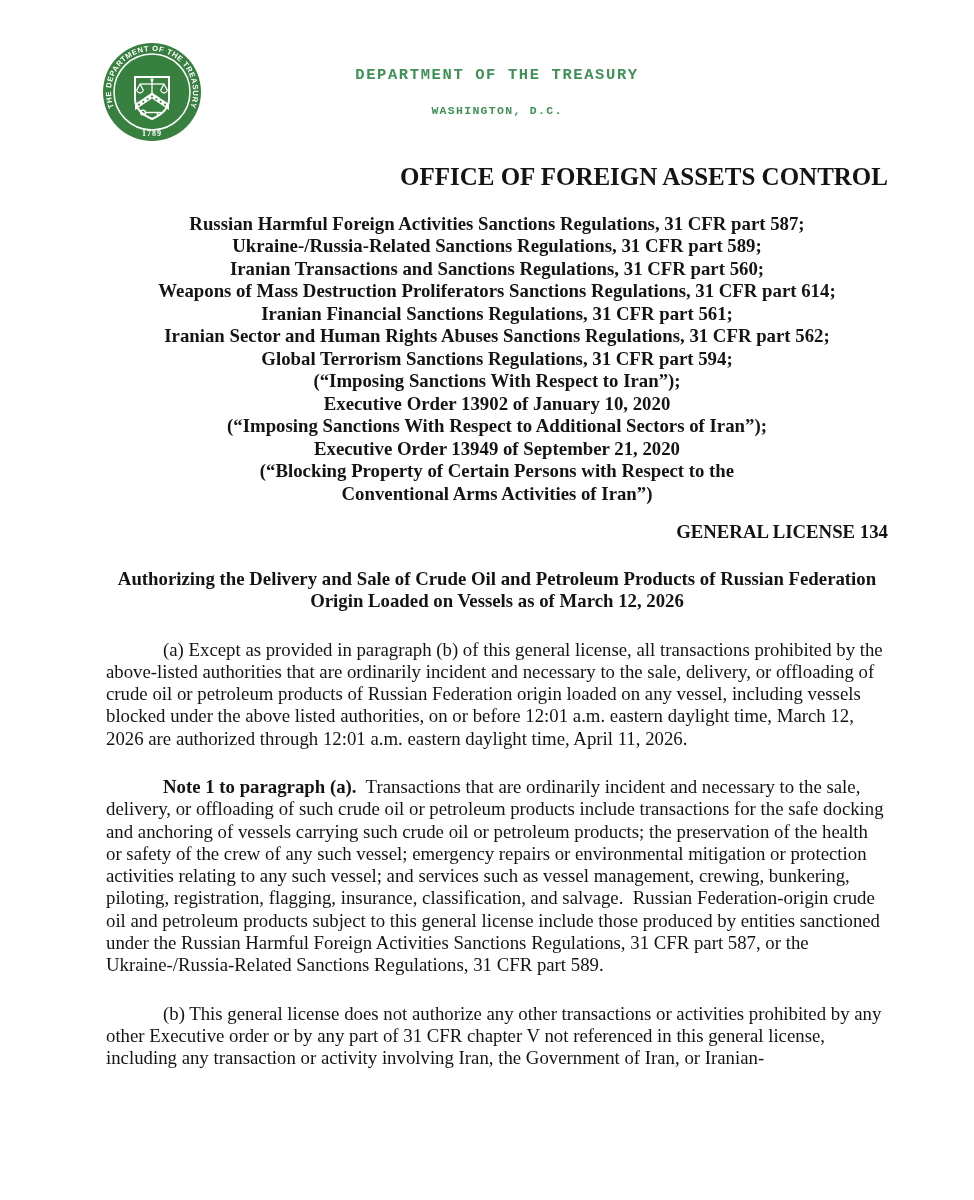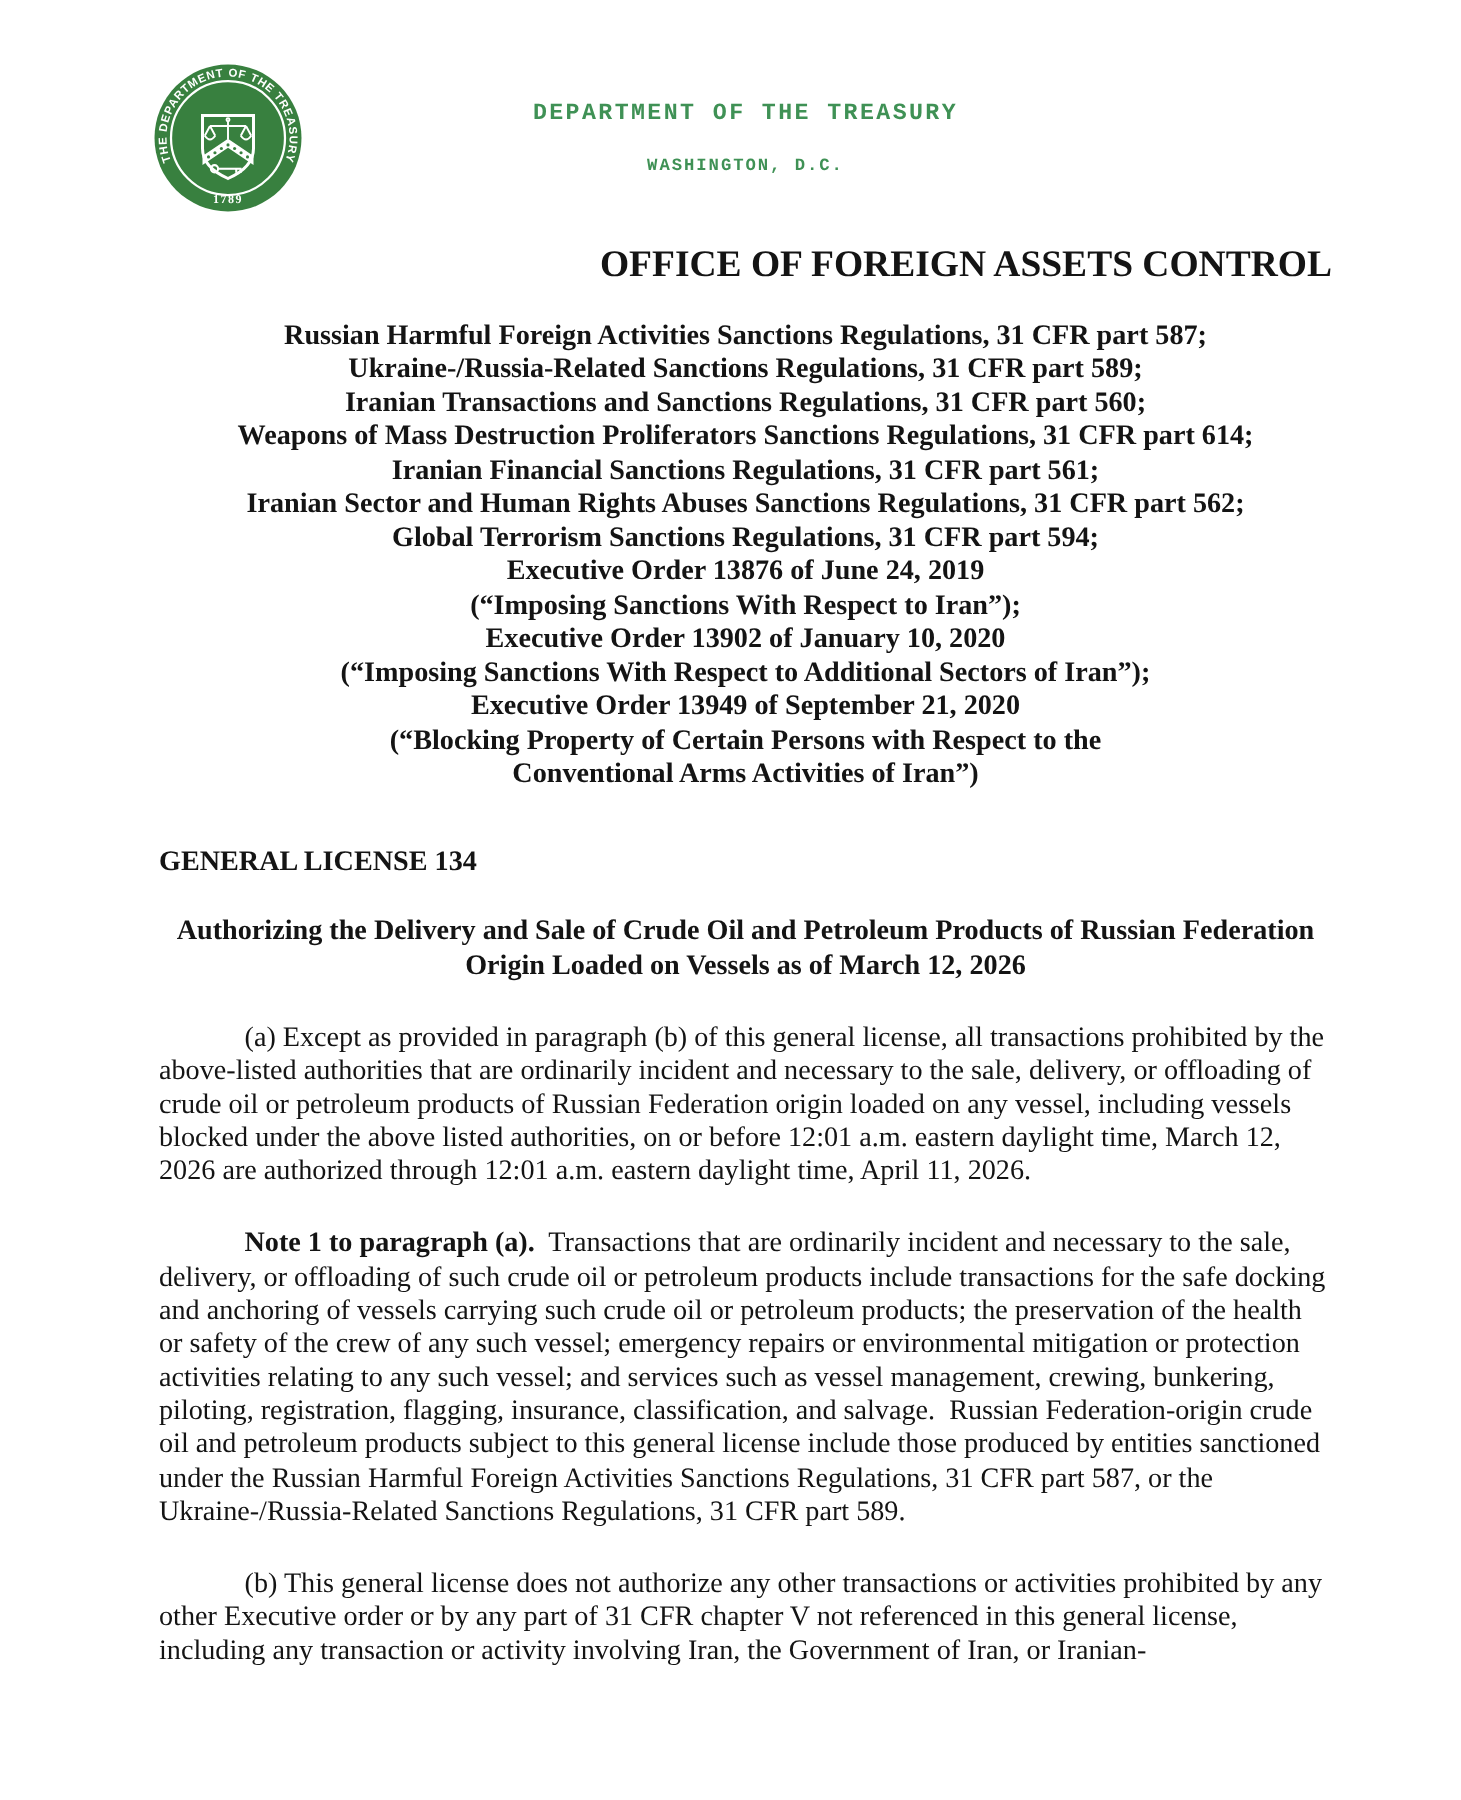--- a/index.html
+++ b/index.html
@@ -46,24 +46,24 @@
     text-align: right;
     line-height: 22.5px;
   }
   .authorities {
     margin-top: 24px;
     text-align: center;
     font-weight: bold;
     line-height: 22.5px;
   }
   .license-title {
-    margin: 36px 0 0 0;
+    margin: 16px 0 0 0;
     font-size: 18.8px;
     font-weight: bold;
-    text-align: left;
+    text-align: right;
     line-height: 22.5px;
   }
   .subject {
     margin-top: 24px;
     text-align: center;
     font-weight: bold;
     line-height: 22.5px;
     font-family: Liberation Serif, serif;
   }
   p.body-para {
@@ -131,21 +131,20 @@
     <h1 class="agency-title">OFFICE OF FOREIGN ASSETS CONTROL</h1>
 
     <div class="authorities">
         <div>Russian Harmful Foreign Activities Sanctions Regulations, 31 CFR part 587;</div>
         <div>Ukraine-/Russia-Related Sanctions Regulations, 31 CFR part 589;</div>
         <div>Iranian Transactions and Sanctions Regulations, 31 CFR part 560;</div>
         <div>Weapons of Mass Destruction Proliferators Sanctions Regulations, 31 CFR part 614;</div>
         <div>Iranian Financial Sanctions Regulations, 31 CFR part 561;</div>
         <div>Iranian Sector and Human Rights Abuses Sanctions Regulations, 31 CFR part 562;</div>
         <div>Global Terrorism Sanctions Regulations, 31 CFR part 594;</div>
-        <div>Executive Order 13876 of June 24, 2019</div>
         <div>(“Imposing Sanctions With Respect to Iran”);</div>
         <div>Executive Order 13902 of January 10, 2020</div>
         <div>(“Imposing Sanctions With Respect to Additional Sectors of Iran”);</div>
         <div>Executive Order 13949 of September 21, 2020</div>
         <div>(“Blocking Property of Certain Persons with Respect to the</div>
         <div>Conventional Arms Activities of Iran”)</div>
       </div>
 
     <h2 class="license-title">GENERAL LICENSE 134</h2>
 

